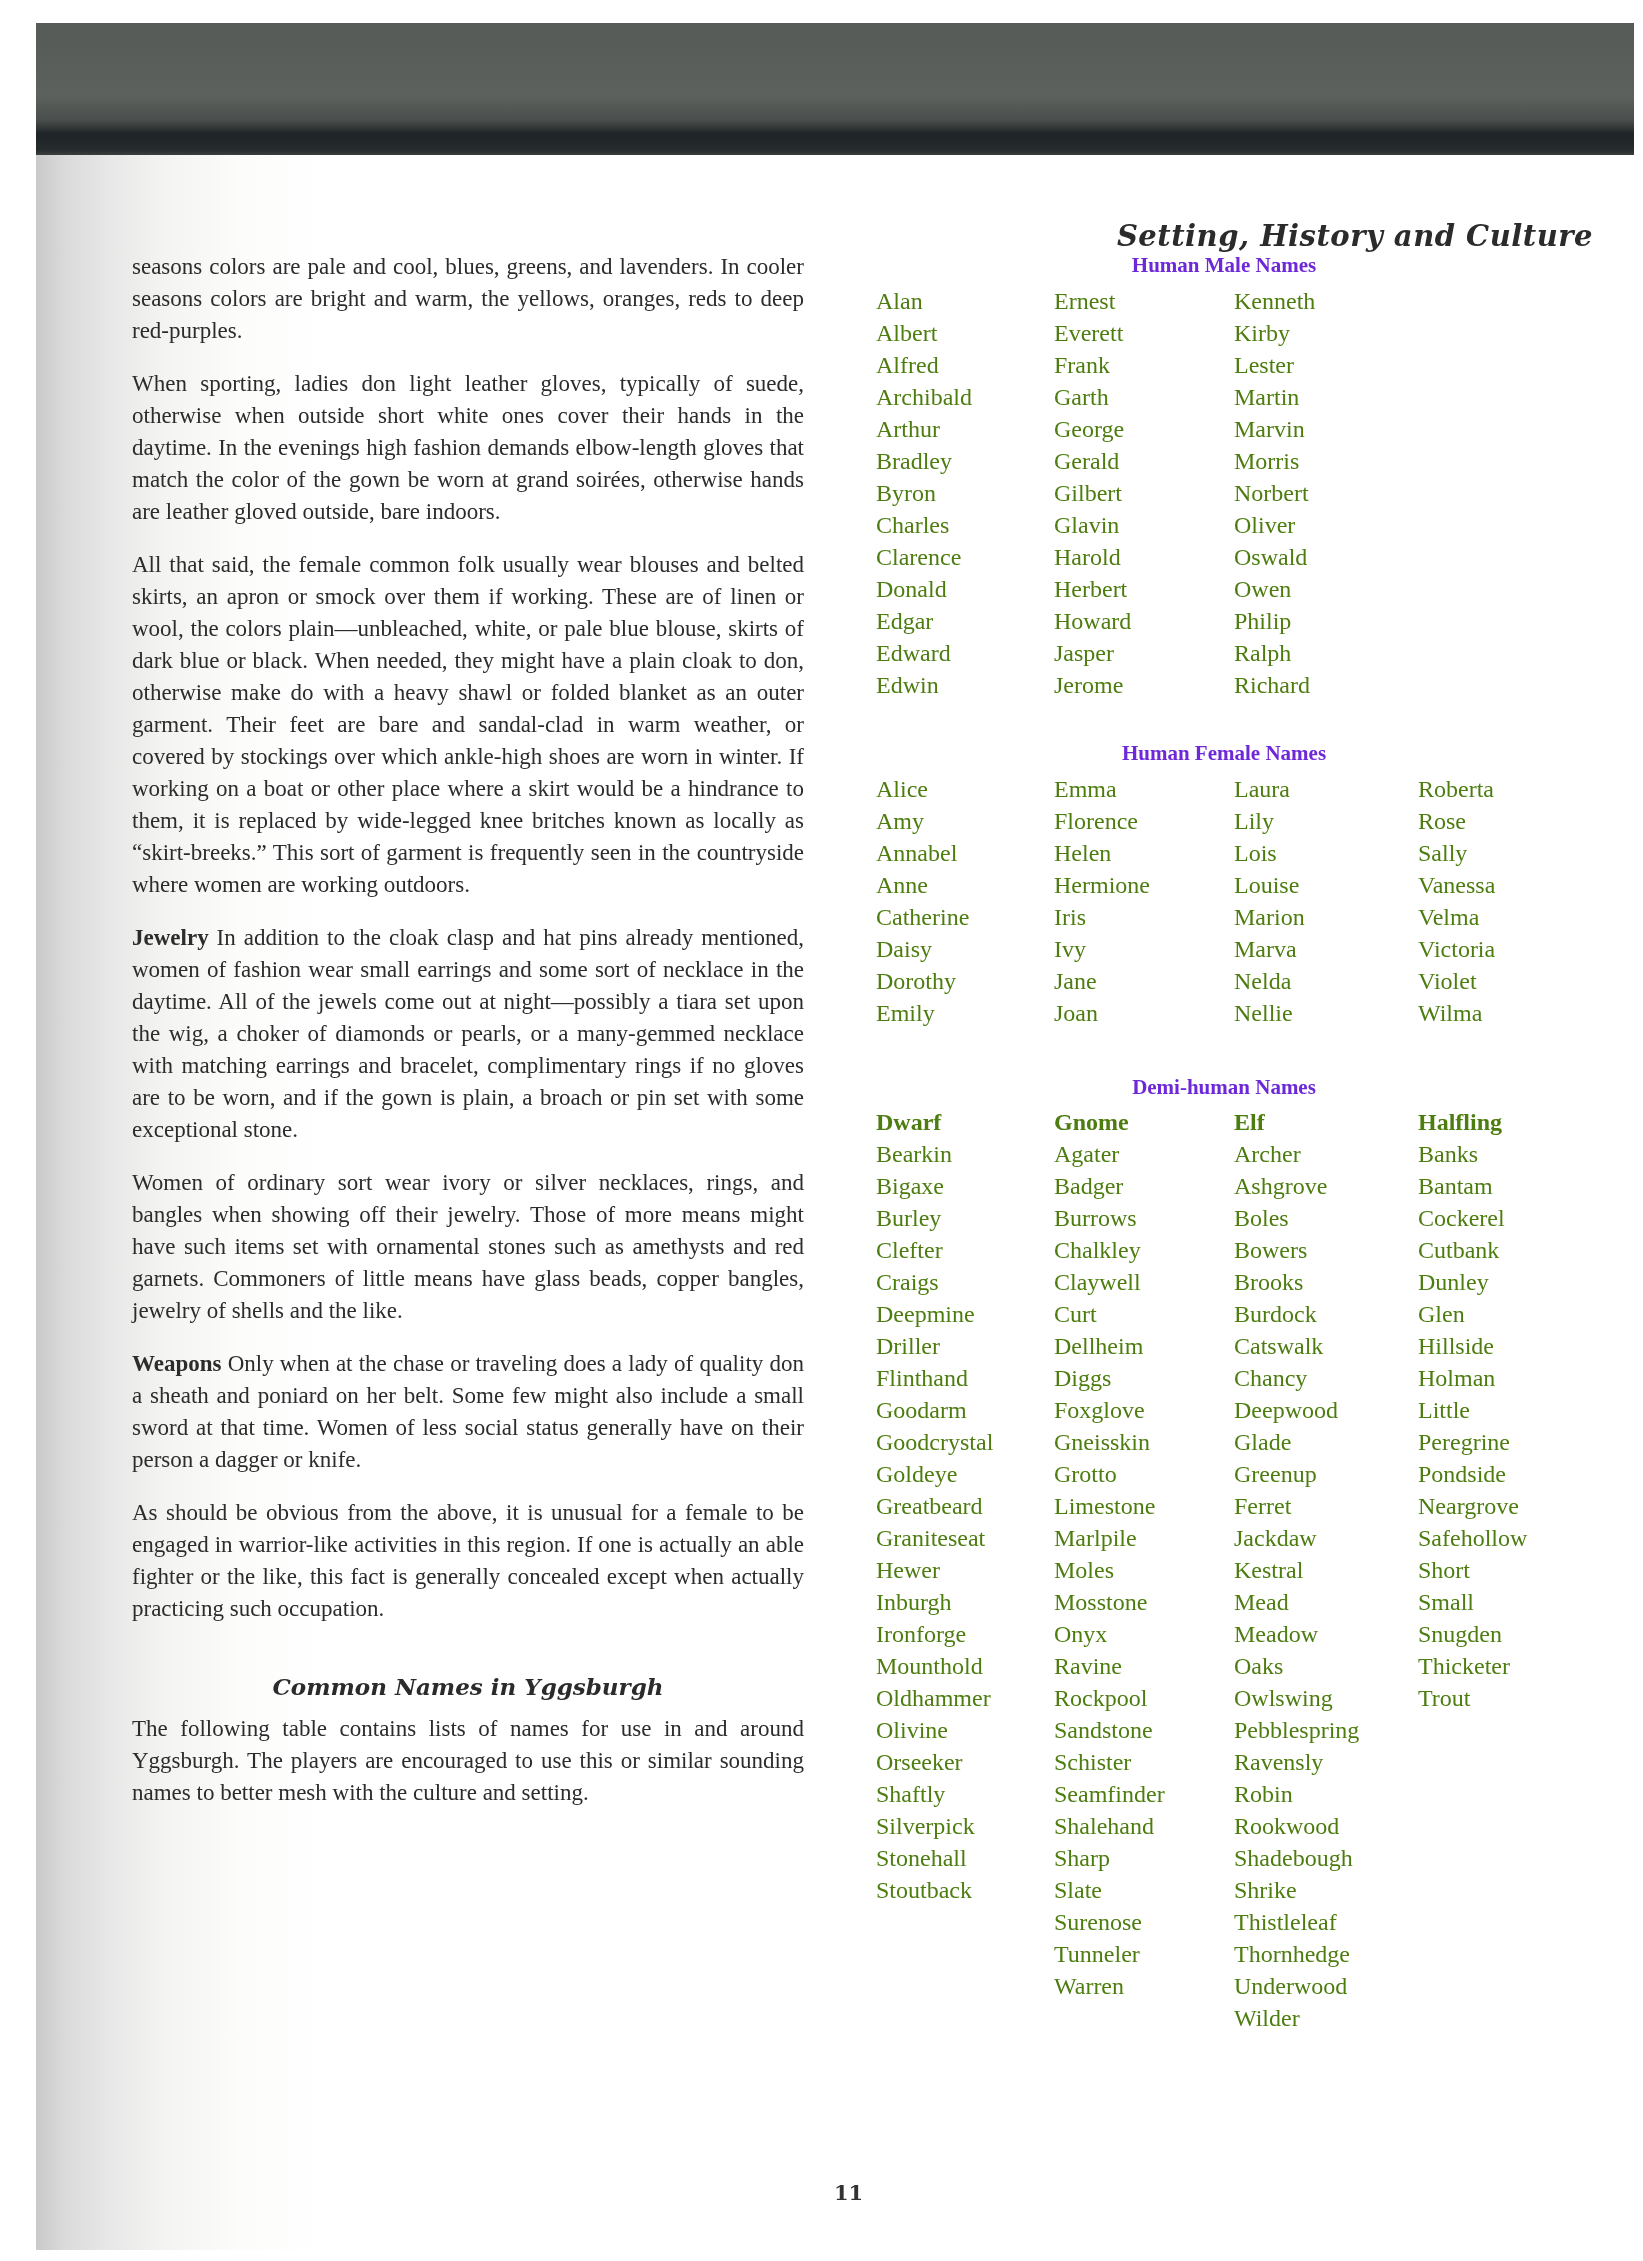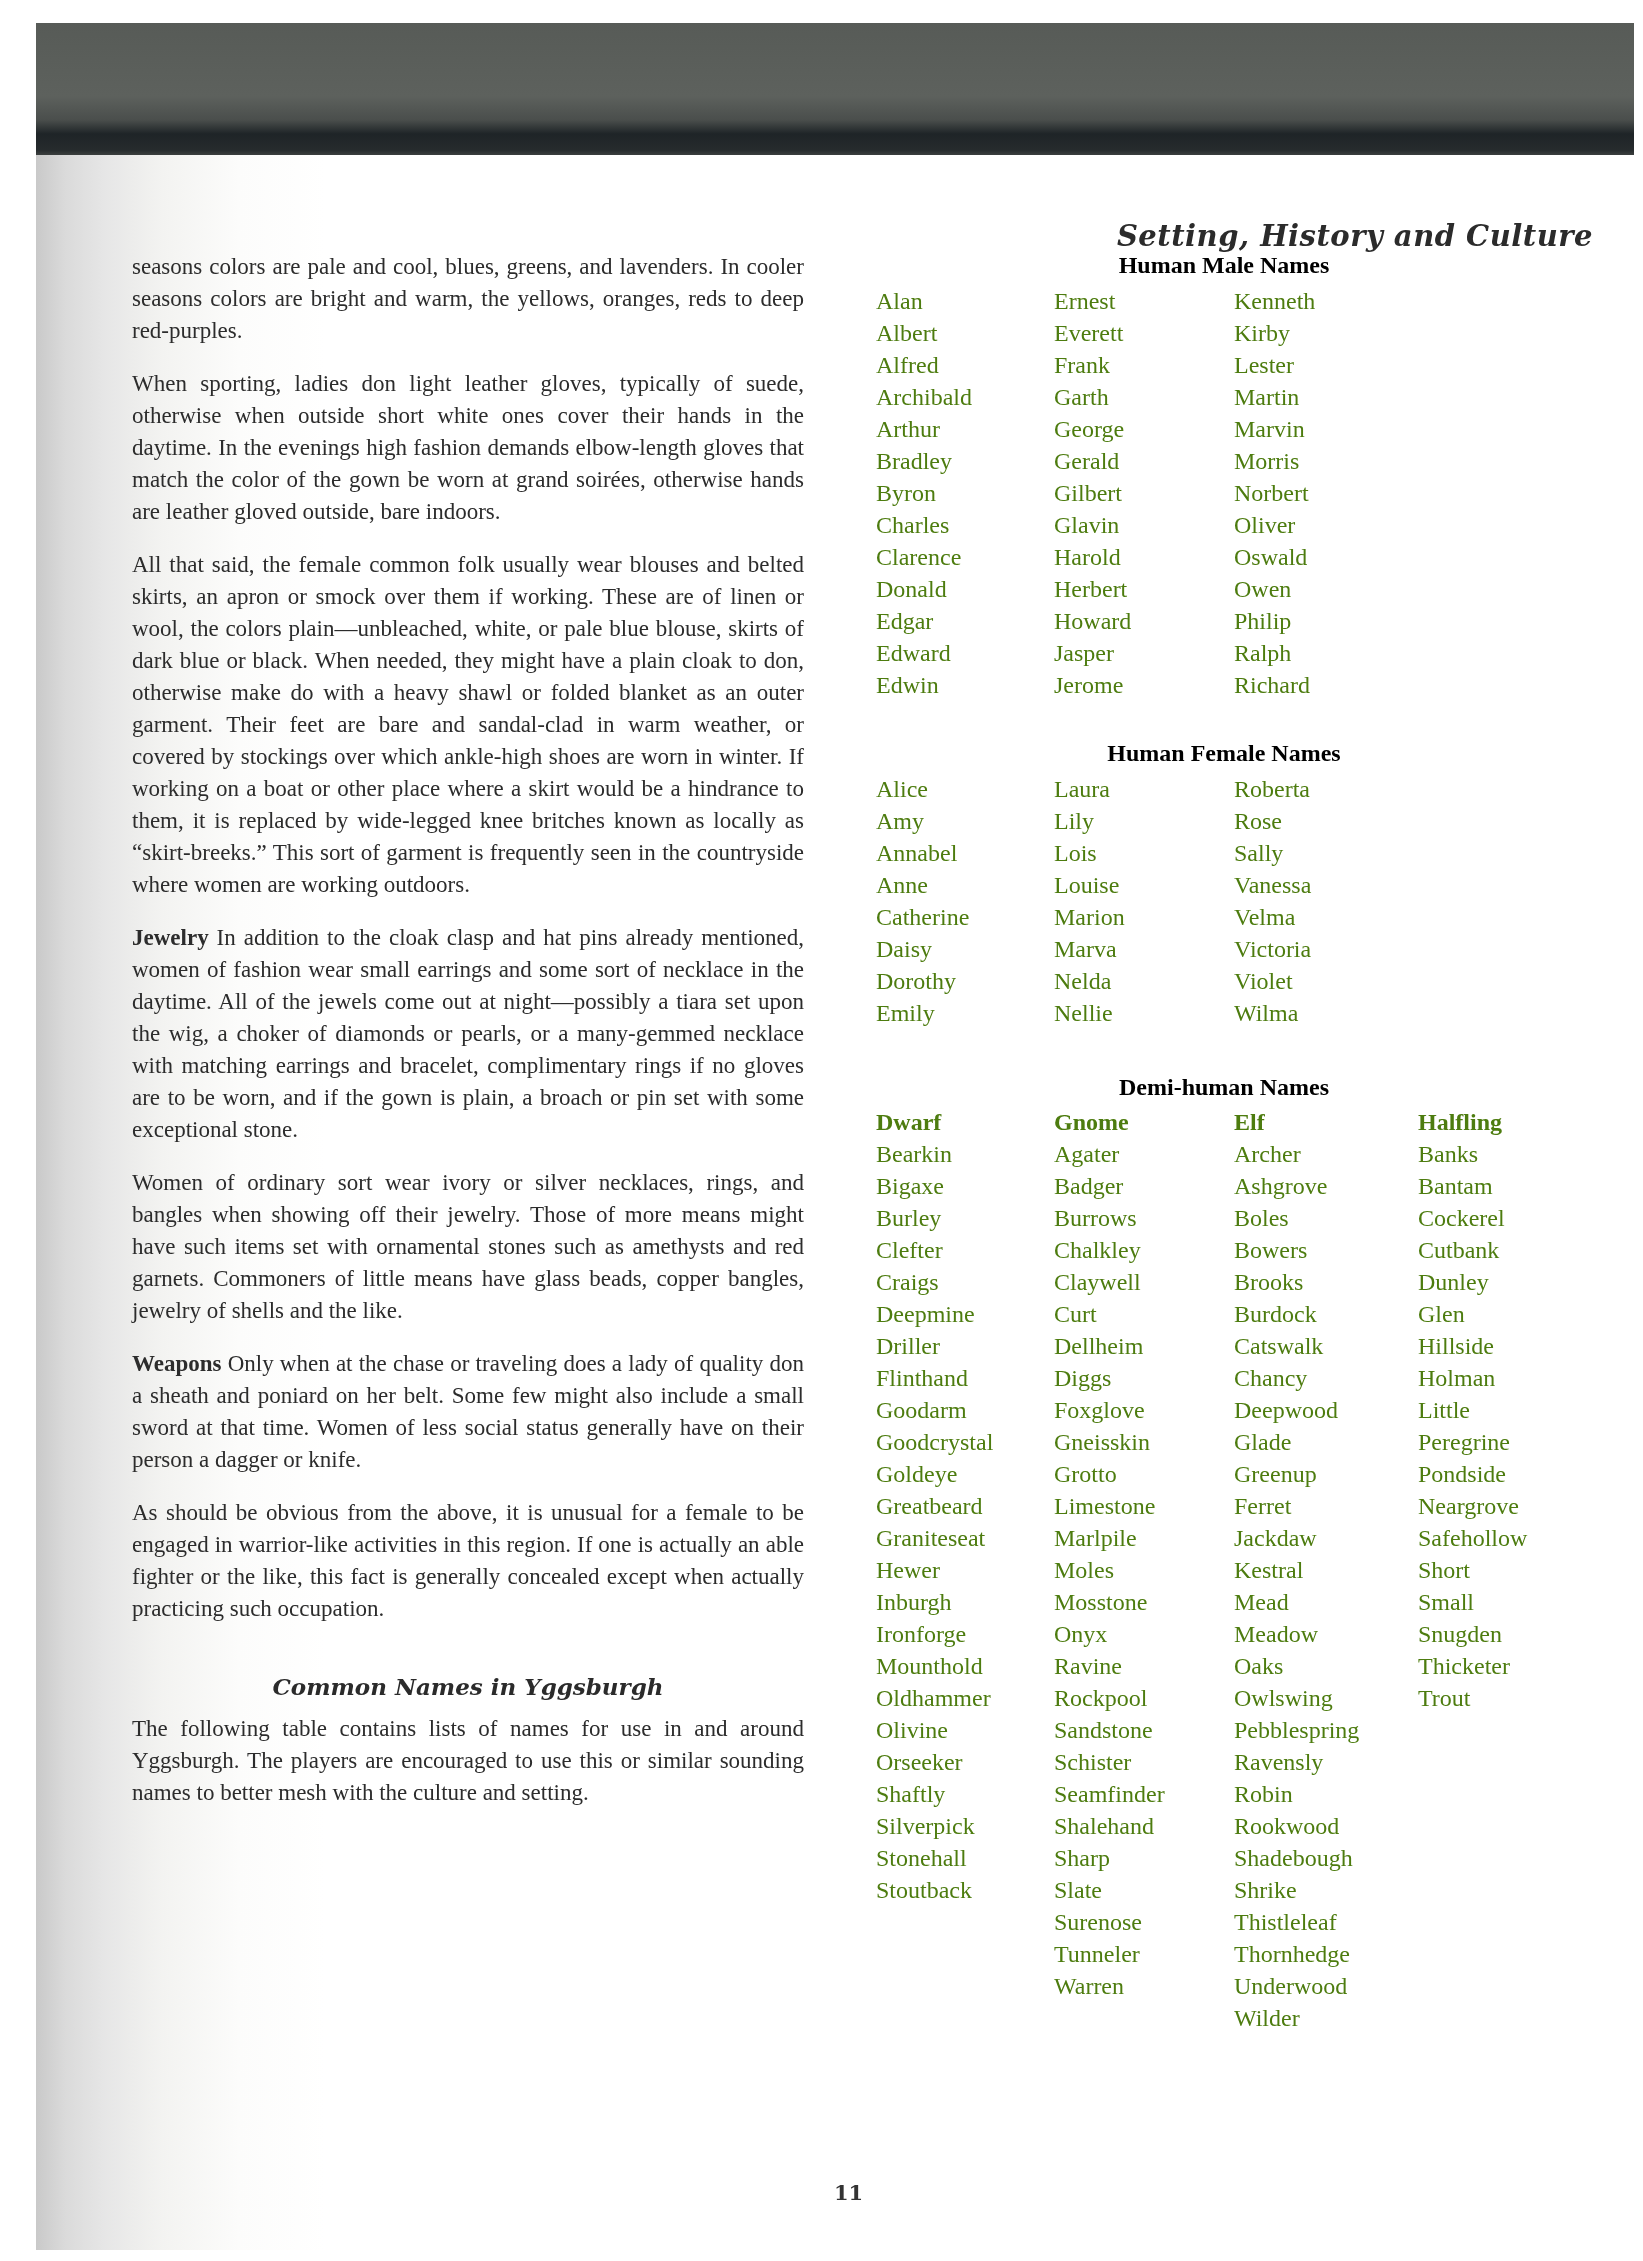--- a/index.html
+++ b/index.html
@@ -31,21 +31,21 @@
   .left-col .lead { font-weight: bold; }
   .section-title {
     font-family: "DejaVu Serif", serif; font-weight: bold; font-style: italic;
     font-size: 23px; text-align: center; margin: 46px 0 9.7px 0; color: #2b2b2b;
   }
   .intro { margin: 0; }
   .right-col {
     position: absolute; left: 876px; top: 251px; width: 696px;
   }
   .table-title {
-    text-align: center; font-weight: bold; font-size: 24px; color: #000000;
+    text-align: center; font-weight: bold; font-size: 21px; color: #6d28d9;
     line-height: 29px; margin: 0 0 4.8px 0;
   }
   .name-grid {
     display: grid; grid-template-columns: 178px 180px 184px 155px;
     font-size: 24px; line-height: 32px; color: #4d7c0f;
   }
   .name-grid .col { display: flex; flex-direction: column; }
   .name-grid .col .hdr { font-weight: bold; }
   .name-grid .col span { white-space: nowrap; }
   .block-male { margin-top: 0; }
@@ -134,20 +134,30 @@
     <div class="name-grid">
         <div class="col">
           <span>Alice</span>
           <span>Amy</span>
           <span>Annabel</span>
           <span>Anne</span>
           <span>Catherine</span>
           <span>Daisy</span>
           <span>Dorothy</span>
           <span>Emily</span>
+        </div>
+        <div class="col">
+          <span>Emma</span>
+          <span>Florence</span>
+          <span>Helen</span>
+          <span>Hermione</span>
+          <span>Iris</span>
+          <span>Ivy</span>
+          <span>Jane</span>
+          <span>Joan</span>
         </div>
         <div class="col">
           <span>Laura</span>
           <span>Lily</span>
           <span>Lois</span>
           <span>Louise</span>
           <span>Marion</span>
           <span>Marva</span>
           <span>Nelda</span>
           <span>Nellie</span>

